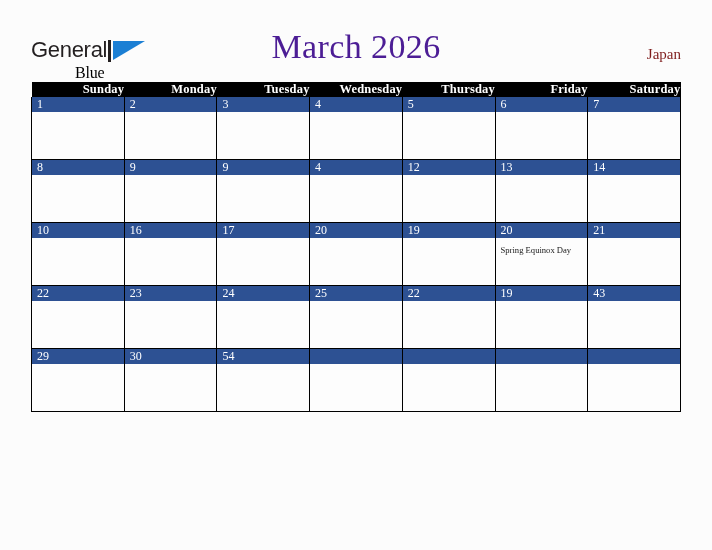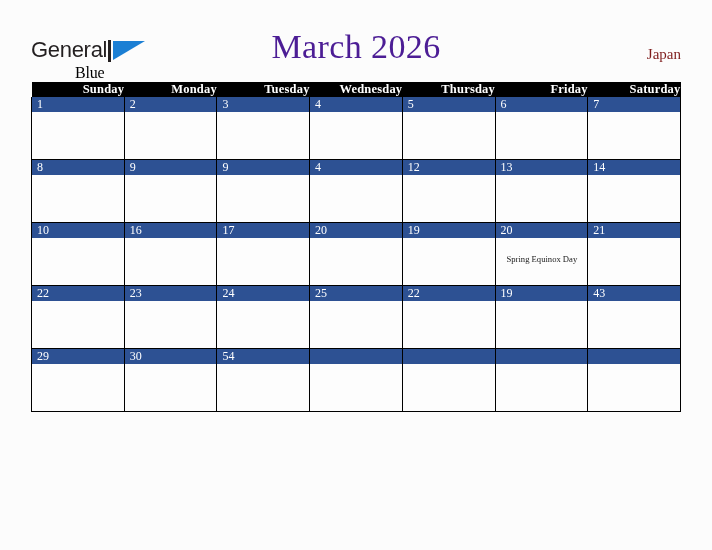--- a/index.html
+++ b/index.html
@@ -135,25 +135,24 @@
   .daynum {
     background: #2d5193;
     color: #ffffff;
     font-size: 12px;
     height: 15px;
     line-height: 15px;
     padding: 0 0 0 5px;
     box-sizing: border-box;
   }
   .events {
-    padding: 16px 4px 0 5px;
+    padding: 7px 4px 0 5px;
     font-size: 8.6px;
     line-height: 10.5px;
     color: #1a1a1a;
-    text-align: center;
   }
   .event {
     display: block;
   }
 </style>
 </head>
 <body>
 
 <div class="page">
 

